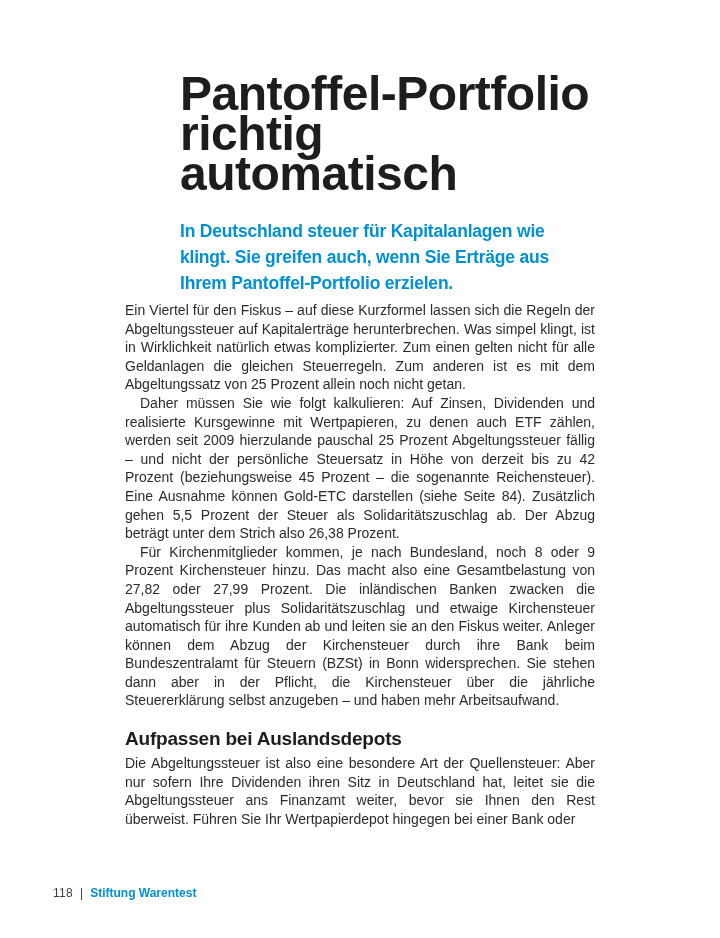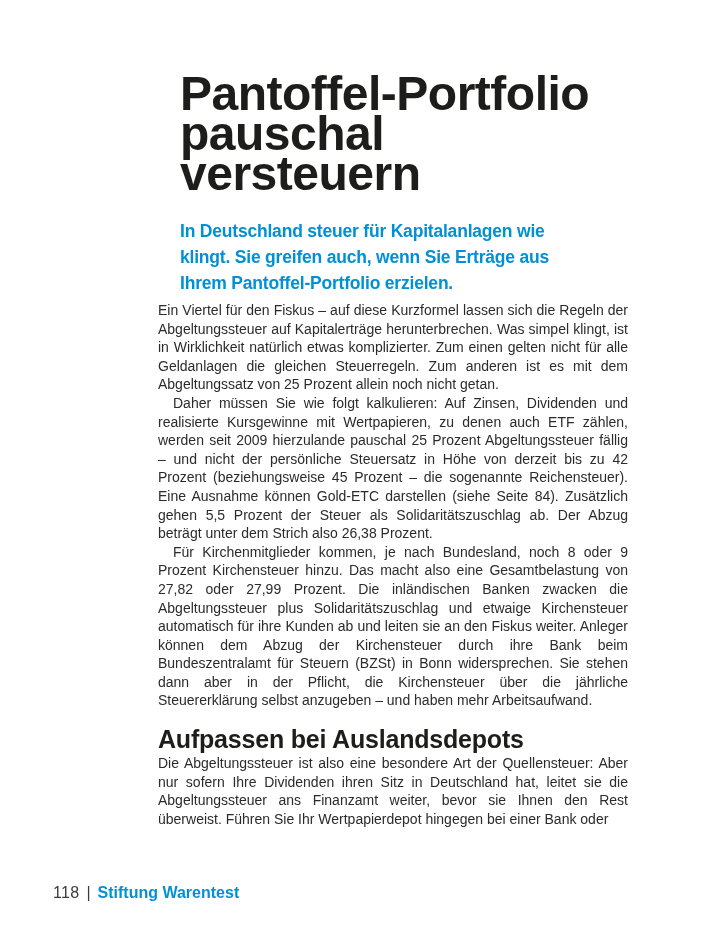--- a/index.html
+++ b/index.html
@@ -39,46 +39,45 @@
   }
   
   .body-block {
     position: absolute;
     left: 125px;
     top: 301px;
     width: 470px;
     color: #2b2b2b;
     font-size: 14px;
     line-height: 18.6px;
-    margin-left: 33px;
   }
   .para {
     text-align: justify;
     hyphens: auto;
     -webkit-hyphens: auto;
     margin: 0;
   }
   .para.indent {
     text-indent: 15px;
   }
   .section-heading {
     margin-top: 17px;
     margin-bottom: 3px;
     color: #1d1d1b;
-    font-size: 25px;
+    font-size: 19px;
     line-height: 24px;
     font-weight: 700;
     letter-spacing: -0.2px;
   }
   
   .page-footer {
     position: absolute;
     left: 53px;
     top: 886px;
-    font-size: 16px;
+    font-size: 12px;
     line-height: 14px;
     color: #3c3c3c;
     display: flex;
     align-items: baseline;
     gap: 7px;
   }
   .page-number {
     font-weight: 400;
     letter-spacing: 0.3px;
   }
@@ -91,21 +90,21 @@
   }
 </style>
 </head>
 <body>
 
 <div class="page">
 
   <div class="headline-block">
     <h1 class="page-title" style="margin:0;">
         <div class="title-line">Pantoffel-Portfolio</div>
-        <div class="title-line">pauschal versteuern</div>
+        <div class="title-line">richtig automatisch</div>
       </h1>
     <div class="intro-text">
         <div class="intro-line">In Deutschland steuer für Kapitalanlagen wie</div>
         <div class="intro-line">klingt. Sie greifen auch, wenn Sie Erträge aus</div>
         <div class="intro-line">Ihrem Pantoffel-Portfolio erzielen.</div>
       </div>
   </div>
 
   <div class="body-block">
     <div>

